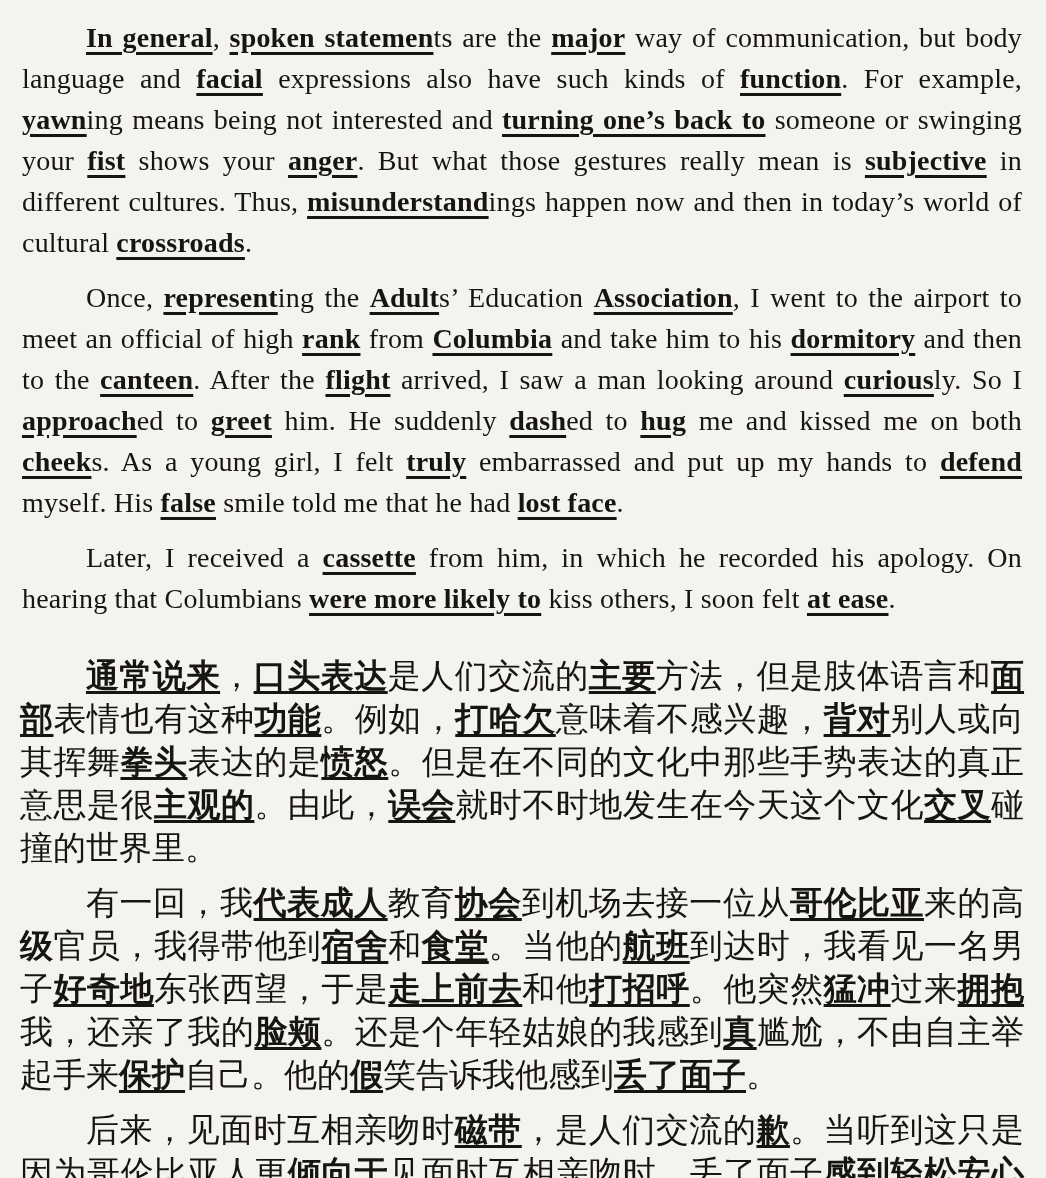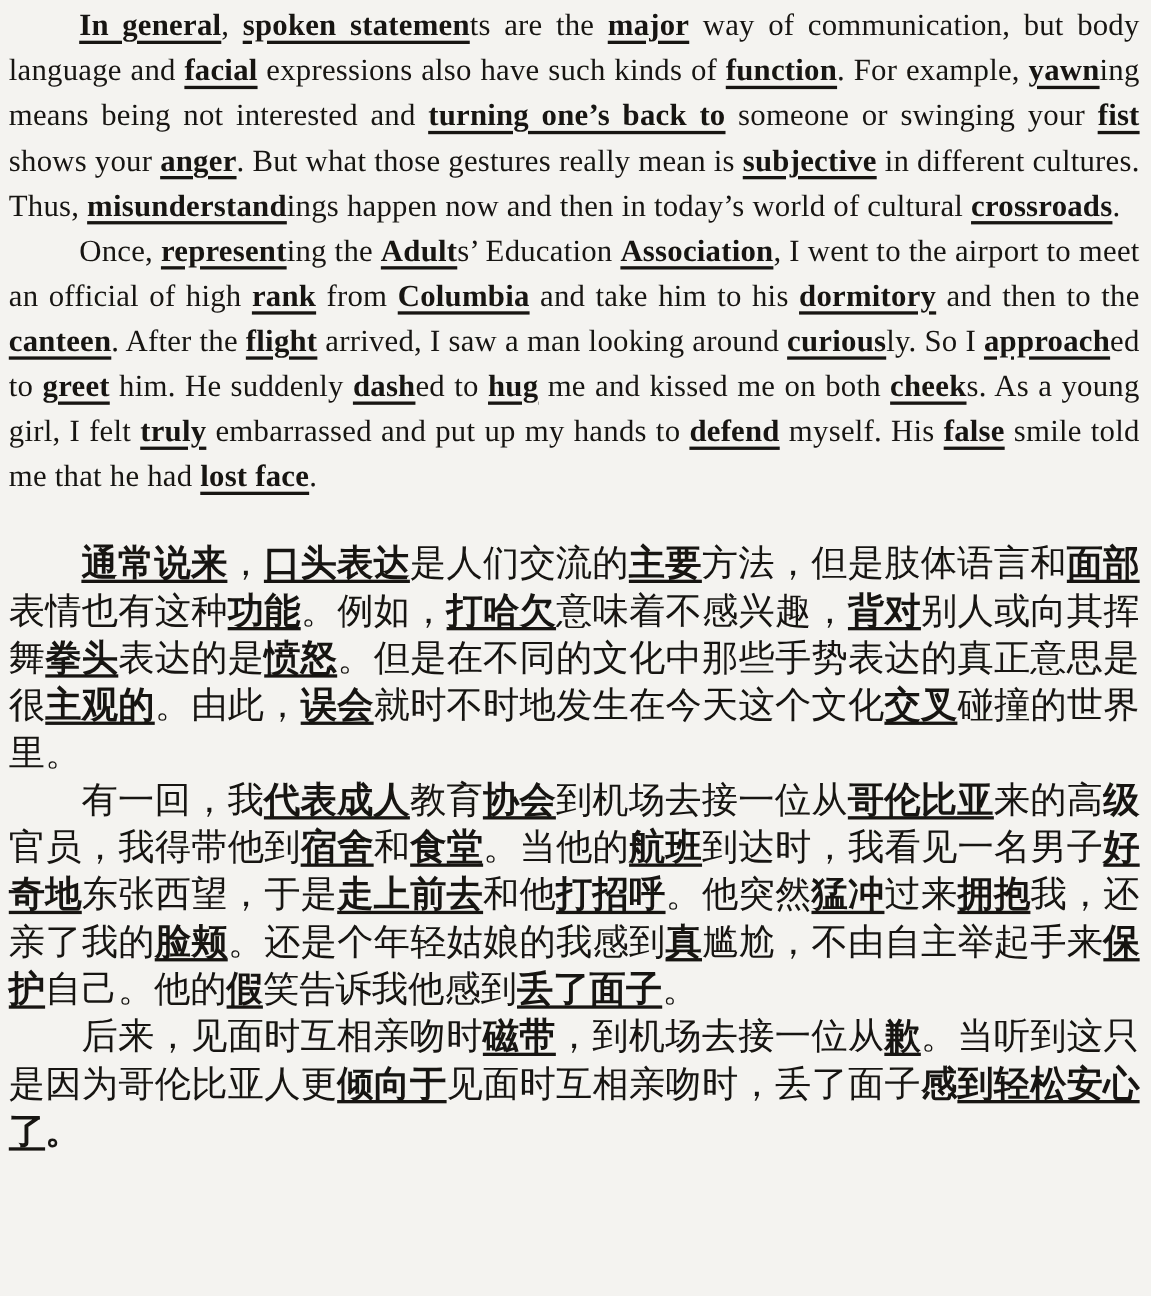--- a/index.html
+++ b/index.html
@@ -14,35 +14,35 @@
   }
   .doc {
     box-sizing: border-box;
     width: 1046px;
     height: 1178px;
     padding: 3px 10px 0 8px;
     color: #171512;
   }
   
   .en p {
-    margin: 0;
+    margin: 14px;
     font-family: "Liberation Serif", "DejaVu Serif", serif;
     font-size: 28px;
     line-height: 41px;
     text-align: justify;
     text-indent: 64px;
     letter-spacing: 0.2px;
   }
   
   .zh {
     margin-top: 36px;
   }
   .zh p {
-    margin: 0;
-    font-family: Liberation Sans, sans-serif;
+    margin: 12px;
+    font-family: Liberation Serif, serif;
     font-size: 33px;
     line-height: 43px;
     text-align: justify;
     text-indent: 2em;
   }
   
   .em {
     font-weight: 700;
     text-decoration: underline;
     text-decoration-thickness: 3px;
@@ -57,19 +57,20 @@
     font-weight: 700;
   }
 </style>
 </head>
 <body>
 
 <div class="doc">
   <section class="en">
       <p><span class="em">In general</span><span>, </span><span class="em">spoken statemen</span><span>ts are the </span><span class="em">major</span><span> way of communication, but body language and </span><span class="em">facial</span><span> expressions also have such kinds of </span><span class="em">function</span><span>. For example, </span><span class="em">yawn</span><span>ing means being not interested and </span><span class="em">turning one’s back to</span><span> someone or swinging your </span><span class="em">fist</span><span> shows your </span><span class="em">anger</span><span>. But what those gestures really mean is </span><span class="em">subjective</span><span> in different cultures. Thus, </span><span class="em">misunderstand</span><span>ings happen now and then in today’s world of cultural </span><span class="em">crossroads</span><span>.</span></p>
       <p><span>Once, </span><span class="em">represent</span><span>ing the </span><span class="em">Adult</span><span>s’ Education </span><span class="em">Association</span><span>, I went to the airport to meet an official of high </span><span class="em">rank</span><span> from </span><span class="em">Columbia</span><span> and take him to his </span><span class="em">dormitory</span><span> and then to the </span><span class="em">canteen</span><span>. After the </span><span class="em">flight</span><span> arrived, I saw a man looking around </span><span class="em">curious</span><span>ly. So I </span><span class="em">approach</span><span>ed to </span><span class="em">greet</span><span> him. He suddenly </span><span class="em">dash</span><span>ed to </span><span class="em">hug</span><span> me and kissed me on both </span><span class="em">cheek</span><span>s. As a young girl, I felt </span><span class="em">truly</span><span> embarrassed and put up my hands to </span><span class="em">defend</span><span> myself. His </span><span class="em">false</span><span> smile told me that he had </span><span class="em">lost face</span><span>.</span></p>
+      <p><span>Later, I received a </span><span class="em">cassette</span><span> from him, in which he recorded his apology. On hearing that Columbians </span><span class="em">were more likely to</span><span> kiss others, I soon felt </span><span class="em">at ease</span><span>.</span></p>
     </section>
   <section class="zh">
       <p><span class="em">通常说来</span><span>，</span><span class="em">口头表达</span><span>是人们交流的</span><span class="em">主要</span><span>方法，但是肢体语言和</span><span class="em">面部</span><span>表情也有这种</span><span class="em">功能</span><span>。例如，</span><span class="em">打哈欠</span><span>意味着不感兴趣，</span><span class="em">背对</span><span>别人或向其挥舞</span><span class="em">拳头</span><span>表达的是</span><span class="em">愤怒</span><span>。但是在不同的文化中那些手势表达的真正意思是很</span><span class="em">主观的</span><span>。由此，</span><span class="em">误会</span><span>就时不时地发生在今天这个文化</span><span class="em">交叉</span><span>碰撞的世界里。</span></p>
       <p><span>有一回，我</span><span class="em">代表成人</span><span>教育</span><span class="em">协会</span><span>到机场去接一位从</span><span class="em">哥伦比亚</span><span>来的高</span><span class="b">级</span><span>官员，我得带他到</span><span class="em">宿舍</span><span>和</span><span class="em">食堂</span><span>。当他的</span><span class="em">航班</span><span>到达时，我看见一名男子</span><span class="em">好奇地</span><span>东张西望，于是</span><span class="em">走上前去</span><span>和他</span><span class="em">打招呼</span><span>。他突然</span><span class="em">猛冲</span><span>过来</span><span class="em">拥抱</span><span>我，还亲了我的</span><span class="em">脸颊</span><span>。还是个年轻姑娘的我感到</span><span class="em">真</span><span>尴尬，不由自主举起手来</span><span class="em">保护</span><span>自己。他的</span><span class="em">假</span><span>笑告诉我他感到</span><span class="em">丢了面子</span><span>。</span></p>
-      <p><span>后来，见面时互相亲吻时</span><span class="em">磁带</span><span>，到机场去接一位从</span><span class="em">歉</span><span>。当听到这只是因为哥伦比亚人更</span><span class="em">倾向于</span><span>见面时互相亲吻时，丢了面子</span><span class="b">感</span><span class="em">到轻松安心了</span><span class="b">。</span></p>
+      <p><span>后来，见面时互相亲吻时</span><span class="em">磁带</span><span>，是人们交流的</span><span class="em">歉</span><span>。当听到这只是因为哥伦比亚人更</span><span class="em">倾向于</span><span>见面时互相亲吻时，丢了面子</span><span class="b">感</span><span class="em">到轻松安心了</span><span class="b">。</span></p>
     </section>
 </div>
 
 </body></html>

